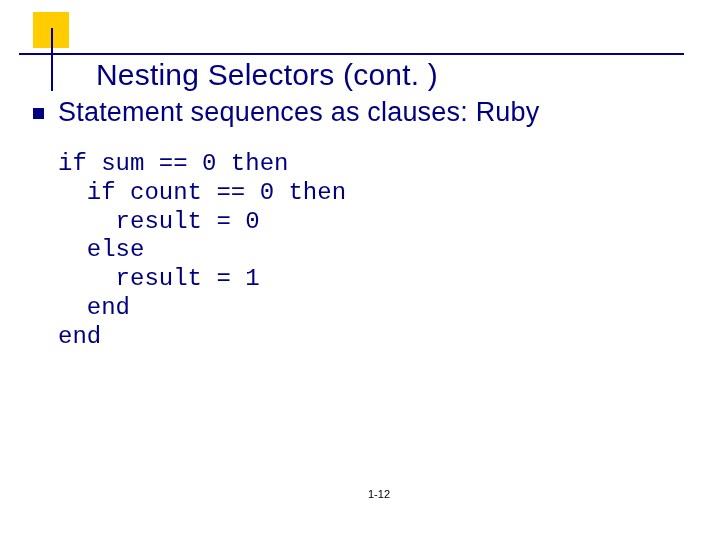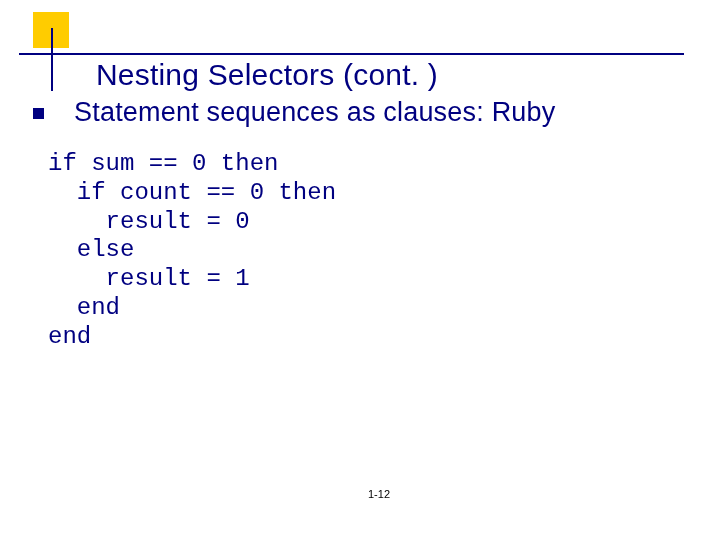--- a/index.html
+++ b/index.html
@@ -54,39 +54,38 @@
     height: 63px;
     border-left: 2px solid #000080;
     z-index: 1;
   }
   .bullet-row {
     position: absolute;
     left: 33px;
     top: 96px;
     display: flex;
     align-items: flex-start;
-    gap: 16px;
   }
   .bullet-square {
     width: 11px;
     height: 11px;
     background: #000080;
     margin-top: 12px;
     margin-right: 14px;
     flex: 0 0 auto;
   }
   .bullet-text {
     font-size: 27px;
     font-weight: 400;
     line-height: 1.2;
     letter-spacing: 0.2px;
   }
   .code-block {
     position: absolute;
-    left: 48px;
+    left: 58px;
     top: 150px;
     font-family: "Courier New", Courier, monospace;
     font-size: 24px;
     color: #000080;
     white-space: pre;
     line-height: 1.2;
   }
   .footer-left {
     position: absolute;
     left: 92px;

